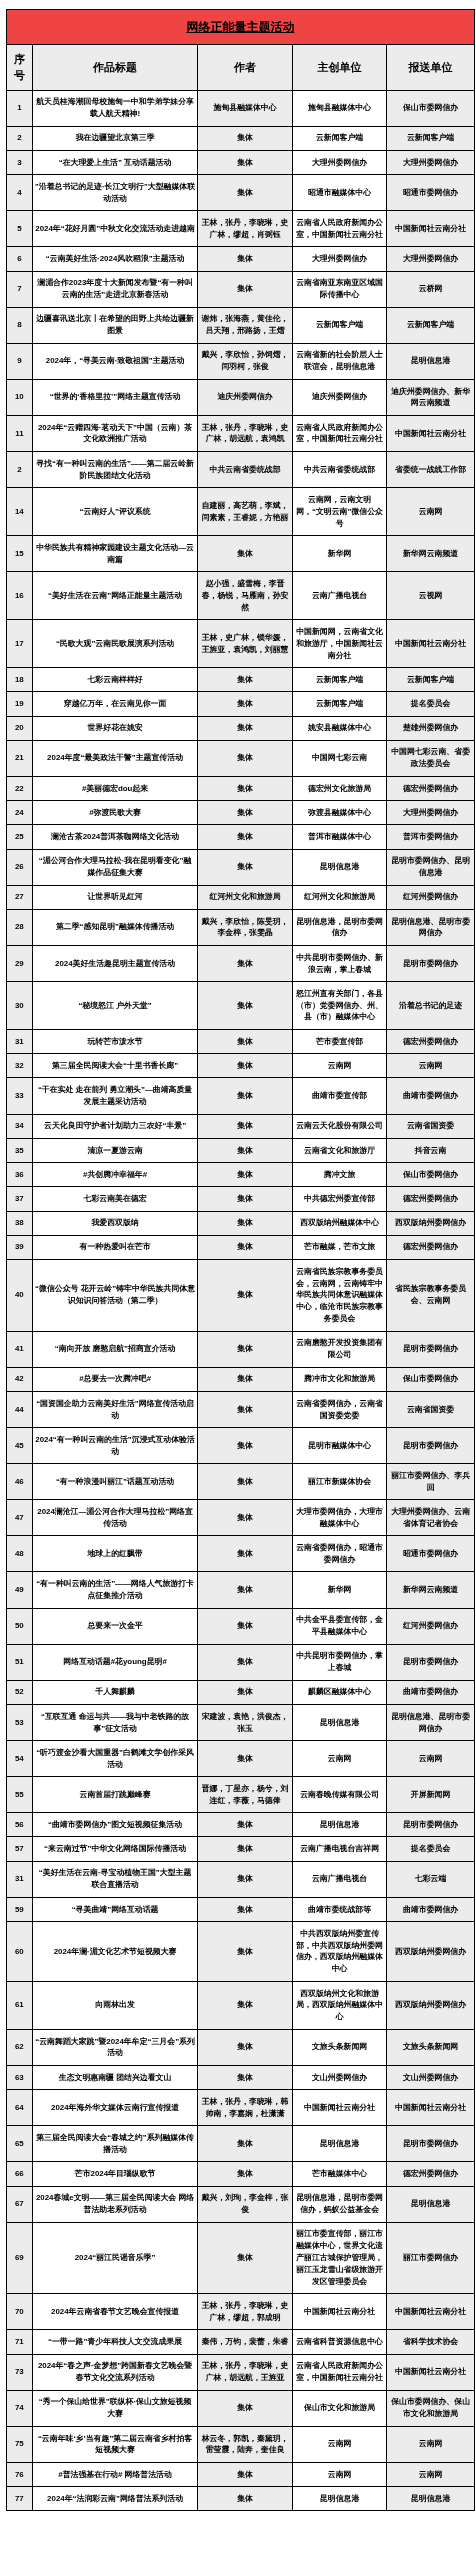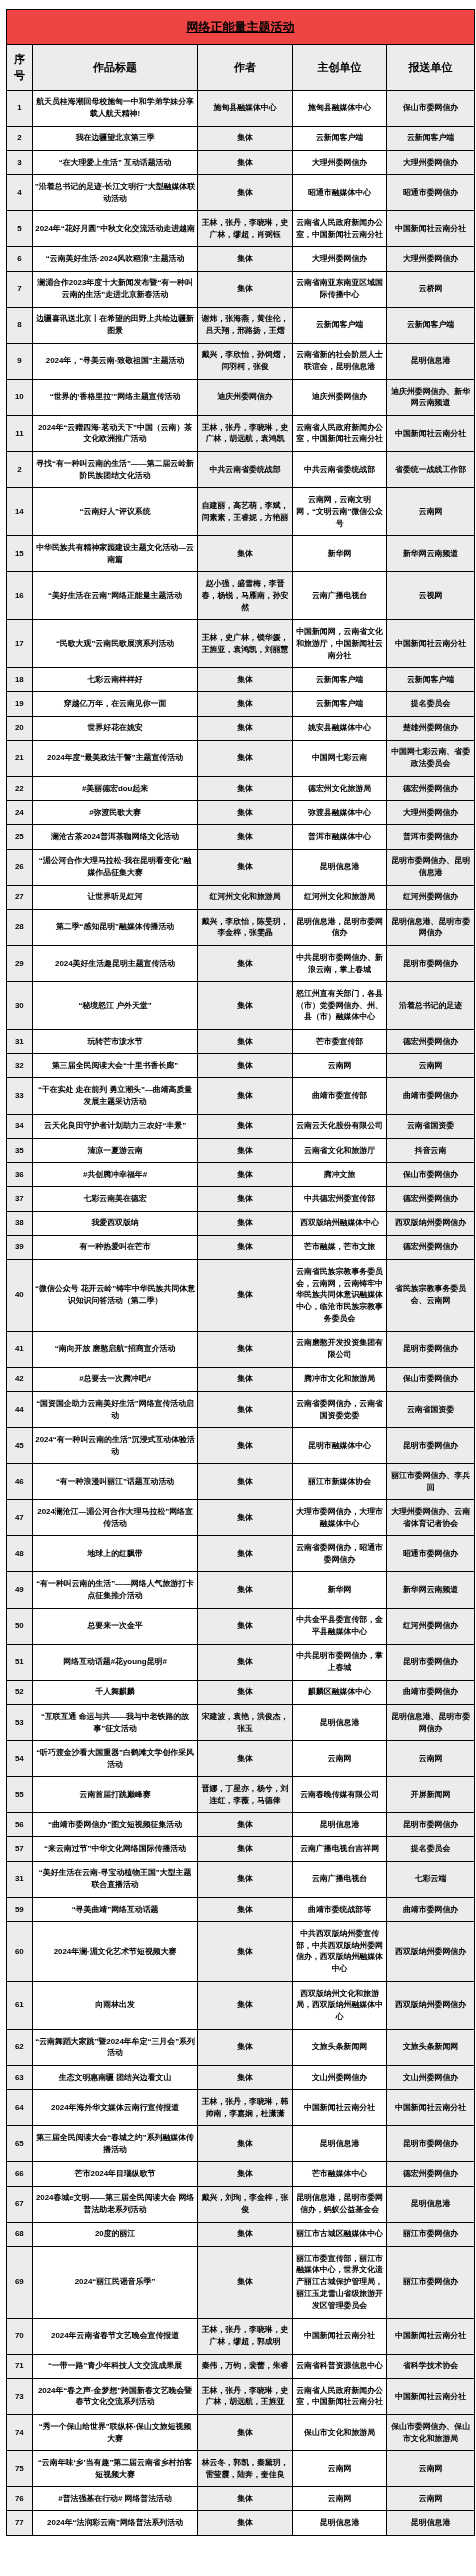--- a/index.html
+++ b/index.html
@@ -486,27 +486,20 @@
           <td>德宏州委网信办</td>
         </tr>
         <tr>
           <td>67</td>
           <td>2024春城e文明——第三届全民阅读大会 网络普法助老系列活动</td>
           <td>戴兴，刘珣，李金梓，张俊</td>
           <td>昆明信息港，昆明市委网信办，蚂蚁公益基金会</td>
           <td>昆明信息港</td>
         </tr>
         <tr>
-          <td>68</td>
-          <td>20度的丽江</td>
-          <td>集体</td>
-          <td>丽江市古城区融媒体中心</td>
-          <td>丽江市委网信办</td>
-        </tr>
-        <tr>
           <td>69</td>
           <td>2024“丽江民谣音乐季”</td>
           <td>集体</td>
           <td>丽江市委宣传部，丽江市融媒体中心，世界文化遗产丽江古城保护管理局，丽江玉龙雪山省级旅游开发区管理委员会</td>
           <td>丽江市委网信办</td>
         </tr>
         <tr>
           <td>70</td>
           <td>2024年云南省春节文艺晚会宣传报道</td>
           <td>王林，张丹，李晓琳，史广林，缪超，郭成明</td>

